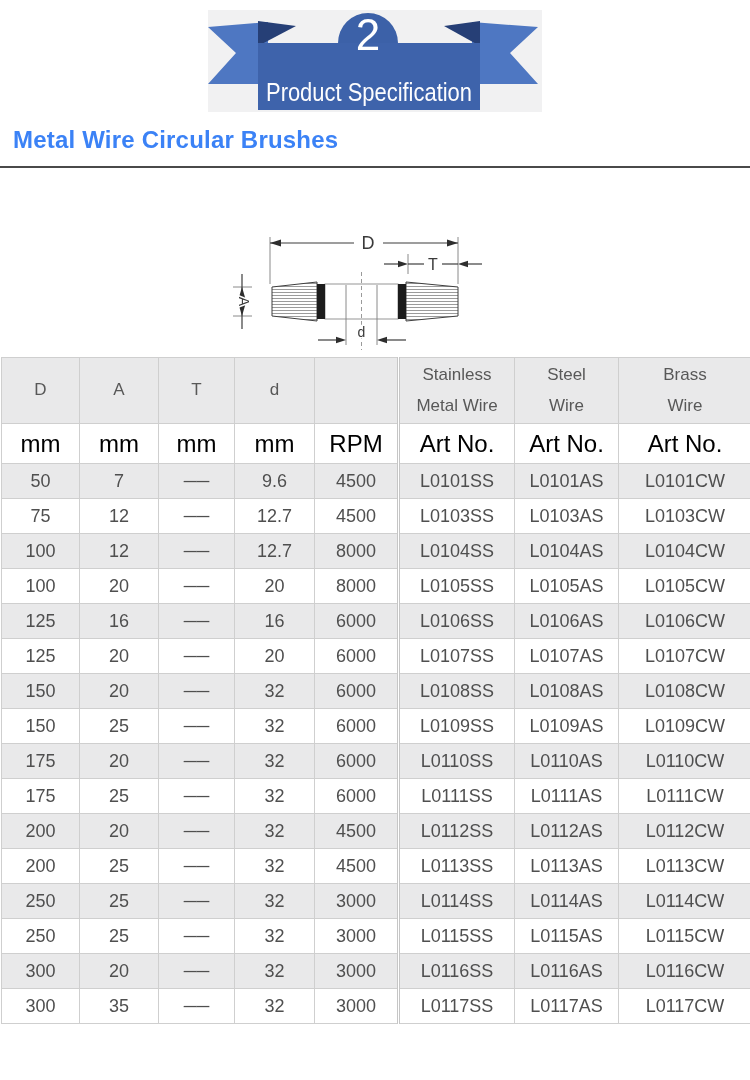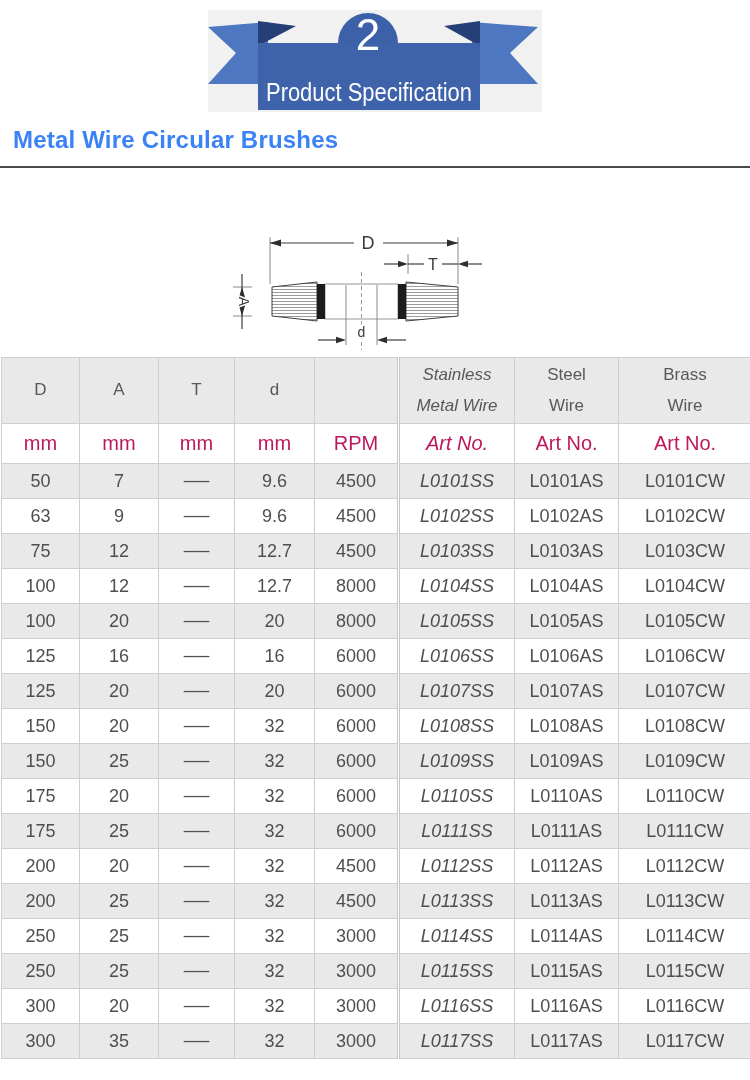--- a/index.html
+++ b/index.html
@@ -40,26 +40,26 @@
   #spec-table th, #spec-table td {
     border:1px solid #cfcfcf; text-align:center; vertical-align:middle;
     font-weight:normal; overflow:hidden; white-space:nowrap;
   }
   #spec-table thead tr.group-row { height:66px; }
   #spec-table thead tr.group-row th {
     background:#e9e9ea; color:#585858; font-size:17px; line-height:1.8;
   }
   #spec-table thead tr.unit-row { height:40px; }
   #spec-table thead tr.unit-row th {
-    background:#ffffff; color:#be185d; font-size:20px;
+    background:#ffffff; color:#000000; font-size:24px;
   }
   #spec-table tbody tr { height:35px;padding-left:28px; }
   #spec-table tbody td { color:#4f4f4f; font-size:18px; background:#ffffff; }
   #spec-table tbody tr:nth-child(odd) td { background:#e9e9ea; }
-  #spec-table .sep-col { border-left:3px double #c6c6c6;font-style:italic; }
+  #spec-table .sep-col { border-left:3px double #c6c6c6; }
 </style>
 </head>
 <body>
 
 <div id="page">
 
   <svg id="ribbon-svg" width="750" height="118" viewBox="0 0 750 118">
     <rect x="208" y="10" width="334" height="102" fill="#f1f1f2"></rect>
     <circle cx="368" cy="43" r="30" fill="#3c61a8"></circle>
     <polygon points="268,22 208,27 236,53 208,84 268,84" fill="#4e77c2"></polygon>
@@ -179,30 +179,20 @@
           <td>50</td>
           <td>7</td>
           <td>──</td>
           <td>9.6</td>
           <td>4500</td>
           <td class="sep-col">L0101SS</td>
           <td>L0101AS</td>
           <td>L0101CW</td>
         </tr>
         <tr>
-          <td>63</td>
-          <td>9</td>
-          <td>──</td>
-          <td>9.6</td>
-          <td>4500</td>
-          <td class="sep-col">L0102SS</td>
-          <td>L0102AS</td>
-          <td>L0102CW</td>
-        </tr>
-        <tr>
           <td>75</td>
           <td>12</td>
           <td>──</td>
           <td>12.7</td>
           <td>4500</td>
           <td class="sep-col">L0103SS</td>
           <td>L0103AS</td>
           <td>L0103CW</td>
         </tr>
         <tr>

